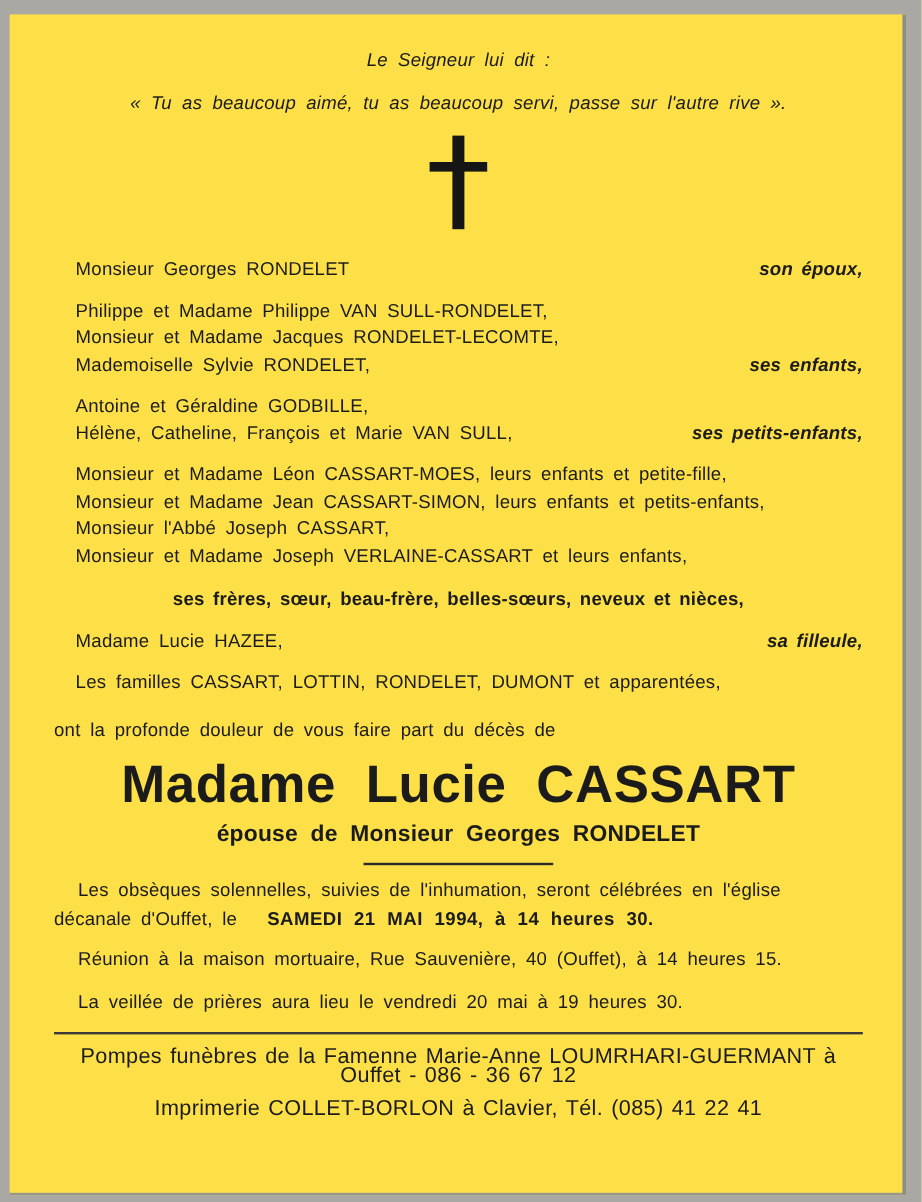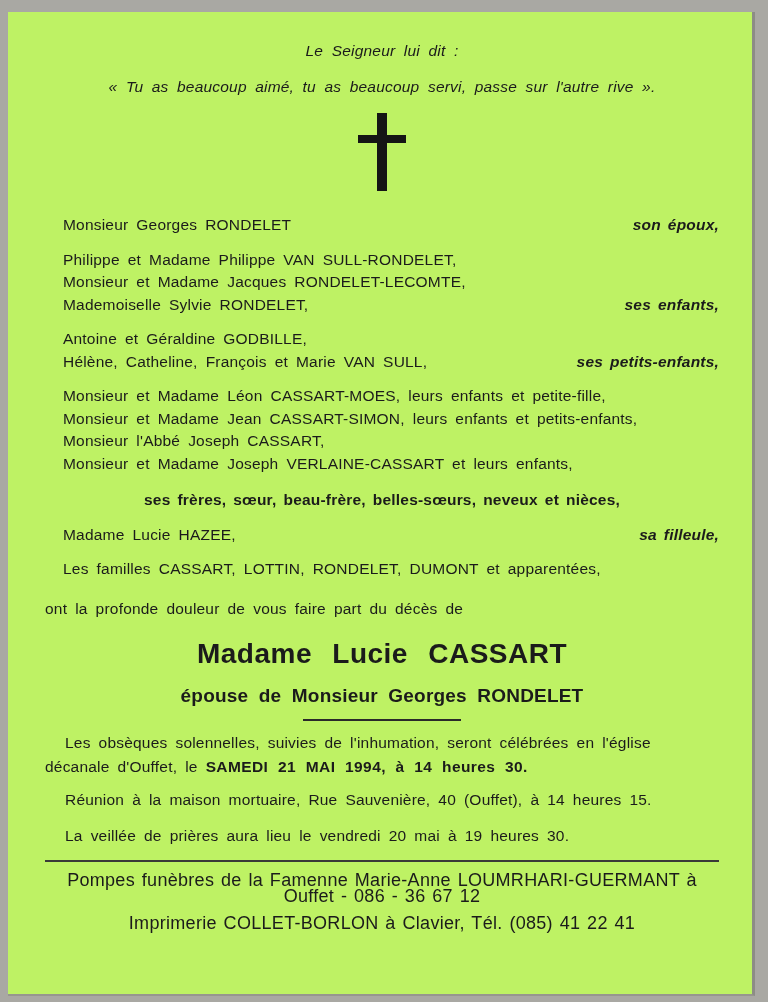--- a/index.html
+++ b/index.html
@@ -15,21 +15,21 @@
     height: 1002px;
     background: #a9a8a3;
     overflow: hidden;
   }
   .paper {
     position: absolute;
     left: 8px;
     top: 12px;
     width: 747px;
     height: 984px;
-    background: #bef264;
+    background: #fde047;
     border-right: 3px solid #8d8c86;
     border-bottom: 2px solid #97968f;
     padding: 28px 33px 0 37px;
     font-size: 15.5px;
     letter-spacing: 0.2px;
     word-spacing: 3.5px;
     line-height: 22.5px;
   }
   .quote-intro, .quote {
     font-style: italic;
@@ -79,21 +79,21 @@
   .relation-line {
     text-align: center;
     font-weight: bold;
     margin-top: 14px;
     word-spacing: 2.5px;
   }
   .announcement { margin-top: 17px; }
   .deceased-name {
     margin-top: 14px;
     text-align: center;
-    font-size: 28px;
+    font-size: 44px;
     font-weight: bold;
     letter-spacing: 0.5px;
     word-spacing: 12px;
     line-height: 40px;
   }
   .spouse-line {
     margin-top: 9px;
     text-align: center;
     font-size: 19px;
     font-weight: bold;
@@ -102,21 +102,21 @@
   }
   .bio { margin-top: 15px; line-height: 23.5px; }
   .short-rule {
     width: 158px;
     height: 2px;
     background: #2a2a2a;
     margin: 10px auto 0;
   }
   .para { line-height: 24px; }
   .funeral-para { margin-top: 10px; text-indent: 20px; }
-  .funeral-para strong { word-spacing: 5px; letter-spacing: 0.4px; }
+  .funeral-para strong { word-spacing: 5px; letter-spacing: 0.4px; margin-left: 17px; }
   .indented { margin-top: 9px; padding-left: 20px; }
   .veillee { margin-top: 12px; }
   .full-rule {
     margin-top: 12px;
     height: 2px;
     background: #3a3a38;
   }
   .footer-line {
     text-align: center;
     font-size: 18px;

